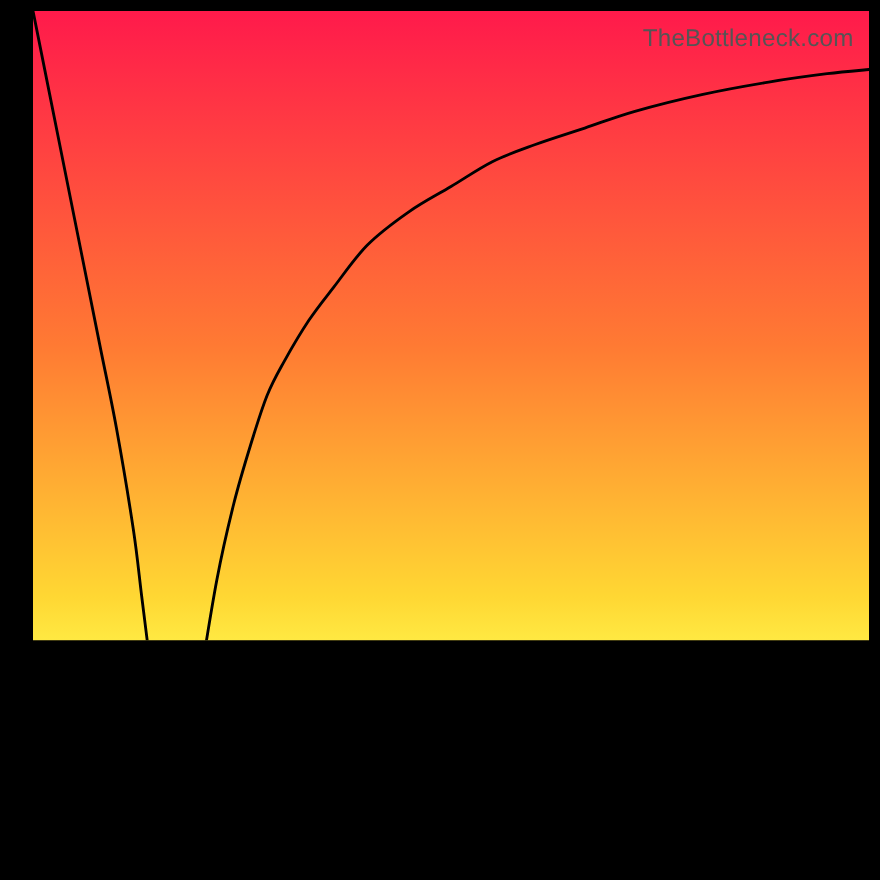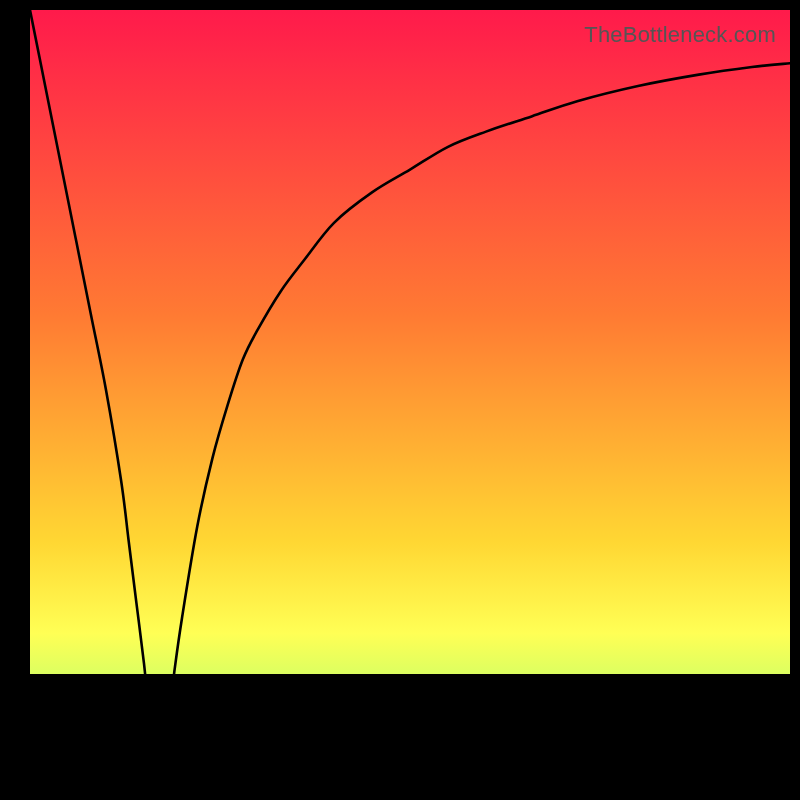--- a/index.html
+++ b/index.html
@@ -15,21 +15,21 @@
     position: absolute;
     left: 0; top: 0;
     width: 800px; height: 800px;
     background: #000;
   }
   .plot {
     position: absolute;
     left: 30px;
     top: 10px;
     width: 760px;
-    height: 664px;
+    height: 572px;
     overflow: hidden;
   }
   .attribution {
     position: absolute;
     top: 12px;
     right: 14px;
     color: #555;
     font-size: 22px;
     font-weight: 400;
     letter-spacing: 0.2px;

